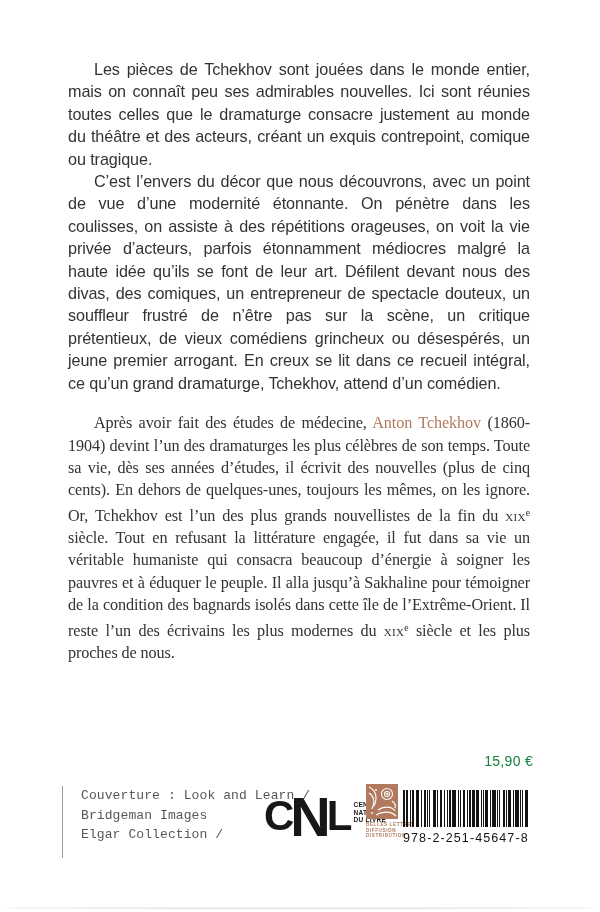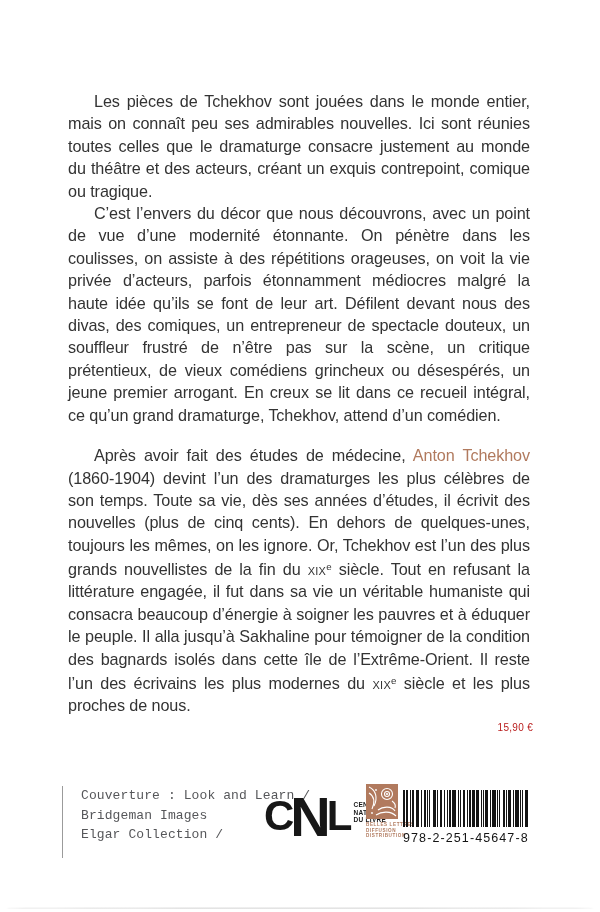--- a/index.html
+++ b/index.html
@@ -20,37 +20,36 @@
   .page{
     position:absolute;inset:0;background:var(--page-bg);
   }
   
   .blurb{
     position:absolute;left:68px;top:58px;width:462px;
     color:var(--body-text);
     font-size:16.2px;line-height:22.4px;
     text-align:justify;
     letter-spacing:-0.1px;
-    margin-top:32px;
   }
   .blurb p{text-indent:26px;}
-  .blurb p.spaced{margin-top:18px;}
+  .blurb p.spaced{margin-top:18px;font-family:Liberation Serif, serif;}
   .seg-accent{color:var(--accent);}
   .seg-smallcaps{font-variant:small-caps;letter-spacing:.3px;}
   .seg-sup{font-size:.6em;vertical-align:.5em;}
   
   .preface{
     position:absolute;left:68px;top:597px;width:462px;
     color:var(--body-text);
     font-size:16.2px;font-style:italic;letter-spacing:-0.1px;
   }
   
   .price{
-    position:absolute;right:67px;top:722px;
-    color:#b91c1c;font-size:10px;letter-spacing:.3px;
+    position:absolute;right:67px;top:753px;
+    color:#15803d;font-size:14px;letter-spacing:.3px;
   }
   
   .credit-rule{
     position:absolute;left:62px;top:786px;width:1px;height:72px;
     background:var(--rule-grey);
   }
   .credit-lines{
     position:absolute;left:81px;top:786px;
     color:var(--credit-text);
     font-size:13px;line-height:19.5px;letter-spacing:.1px;font-family:Liberation Mono, monospace;

